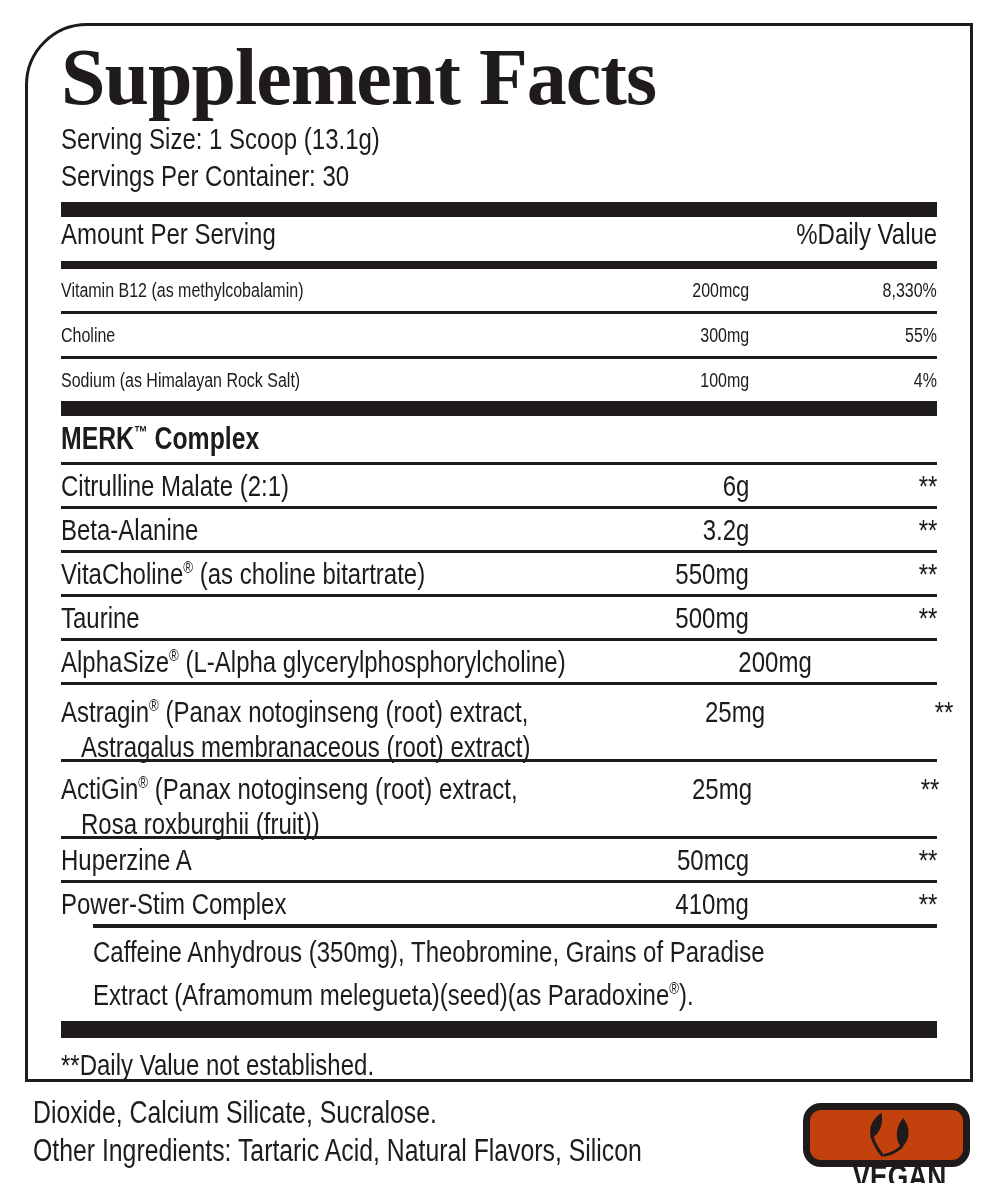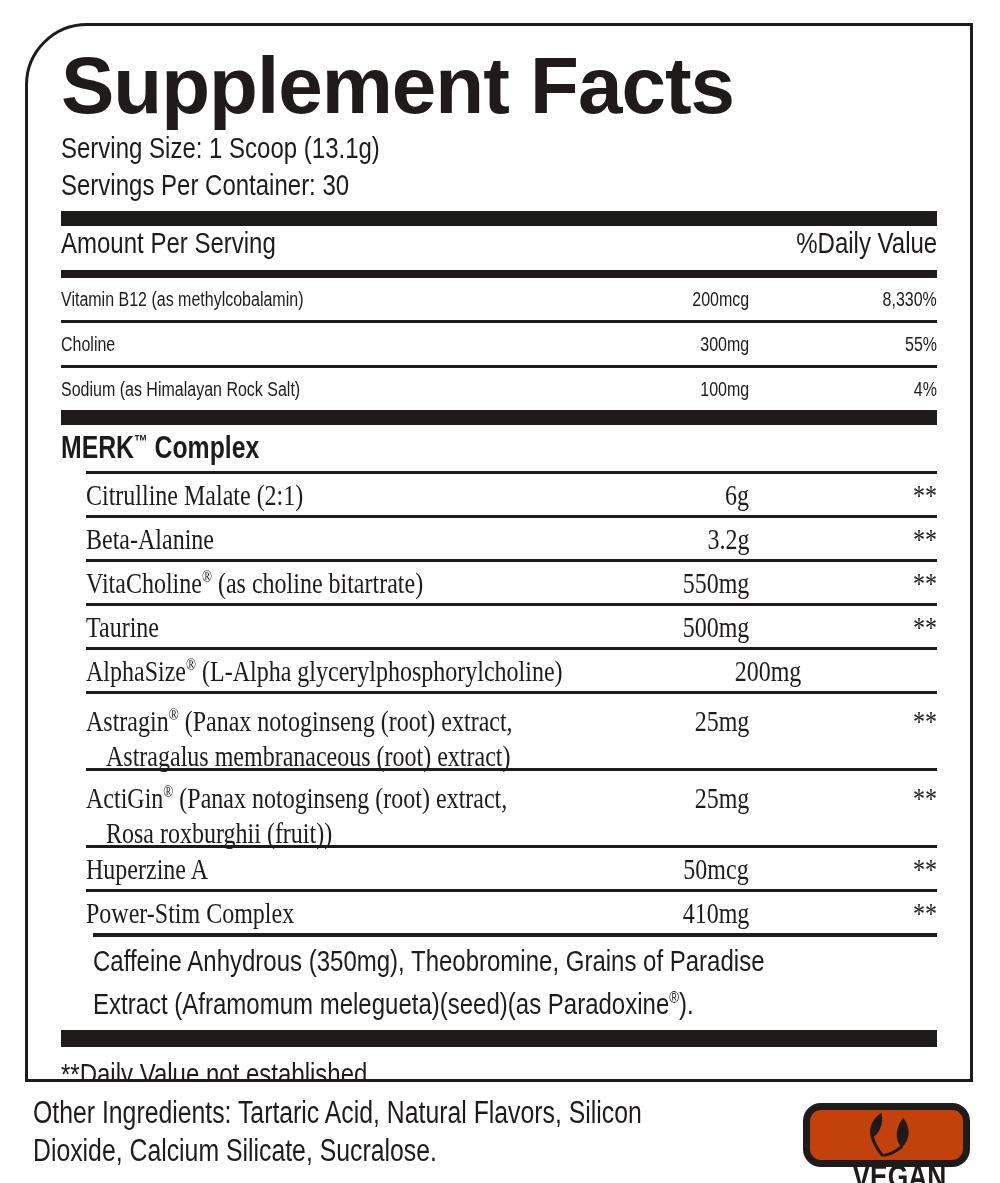--- a/index.html
+++ b/index.html
@@ -11,32 +11,32 @@
   .panel{
     position:absolute;left:25px;top:23px;width:948px;height:1059px;
     border:3px solid #1e1b1a;border-top-left-radius:62px;
     box-sizing:border-box;padding:0 33px;background:#fff;overflow:hidden;
   }
   
   .cond-l{display:inline-block;transform:scaleX(0.8);transform-origin:0 50%;white-space:nowrap;}
   .cond-r{display:inline-block;transform:scaleX(0.8);transform-origin:100% 50%;white-space:nowrap;}
   .title{
     font-size:80px;font-weight:bold;letter-spacing:-1px;line-height:86px;
-    margin-top:17px;white-space:nowrap;
+    margin-top:8px;white-space:nowrap;font-family:Liberation Serif, serif;
   }
   .serving{font-size:30px;line-height:37px;}
   .bar{background:#1e1b1a;height:15px;margin-top:8px;}
   .bar.mid{height:8px;margin-top:0;}
   .bar.bottom{height:17px;margin-top:0;}
   .hdr-row{display:flex;justify-content:space-between;height:44px;font-size:30px;}
   .mrow{display:grid;grid-template-columns:1fr 150px 188px;align-items:center;height:42px;font-size:20px;}
   .mrow.sep{border-top:3px solid #1e1b1a;}
   .amt,.dv{text-align:right;}
   .merk{display:flex;align-items:center;height:46px;font-size:31px;font-weight:bold;}
-  .complex{margin-left:25px;font-family:Liberation Serif, serif;}
+  .complex{}
   .crow{display:grid;grid-template-columns:1fr 120px 188px;align-items:center;height:41px;
         font-size:30px;border-top:3px solid #1e1b1a;}
   .crow.tall{height:74px;align-items:start;}
   .crow.tall .cname{line-height:35px;padding-top:3px;}
   .crow.tall .amt,.crow.tall .dv{padding-top:9px;line-height:35px;}
   .wrap2{padding-left:20px;}
   .sup{font-size:0.55em;vertical-align:super;letter-spacing:0;}
   .cnote{margin-left:32px;border-top:4px solid #1e1b1a;padding:6px 0 8px 0;
          font-size:30px;line-height:36px;}
   .footnote{font-size:30px;margin-top:9px;line-height:36px;}
@@ -165,22 +165,22 @@
 
   <div class="bar bottom"></div>
 
   <div class="footnote">
     <span class="cond-l">**Daily Value not established.</span>
   </div>
 
 </div>
 
 <div class="other">
+  <div><span class="cond-l">Dioxide, Calcium Silicate, Sucralose.</span></div>
   <div><span class="cond-l">Other Ingredients: Tartaric Acid, Natural Flavors, Silicon</span></div>
-  <div><span class="cond-l">Dioxide, Calcium Silicate, Sucralose.</span></div>
 </div>
 
 <div class="vegan">
   <svg class="leaves" width="44" height="48" viewBox="0 0 52 52">
     <path d="M17,1 C6,8 1,20 5,31 C15,27 20,13 17,1 Z" fill="#1e1b1a"></path>
     <path d="M6,29 C9,39 13,45 18,51" fill="none" stroke="#1e1b1a" stroke-width="3.5" stroke-linecap="round"></path>
     <path d="M43,7 C52,19 51,33 41,42 C32,33 34,16 43,7 Z" fill="#1e1b1a"></path>
     <path d="M41,41 C34,47 28,50 21,51" fill="none" stroke="#1e1b1a" stroke-width="3.5" stroke-linecap="round"></path>
   </svg>
   <span class="vegan-text">

